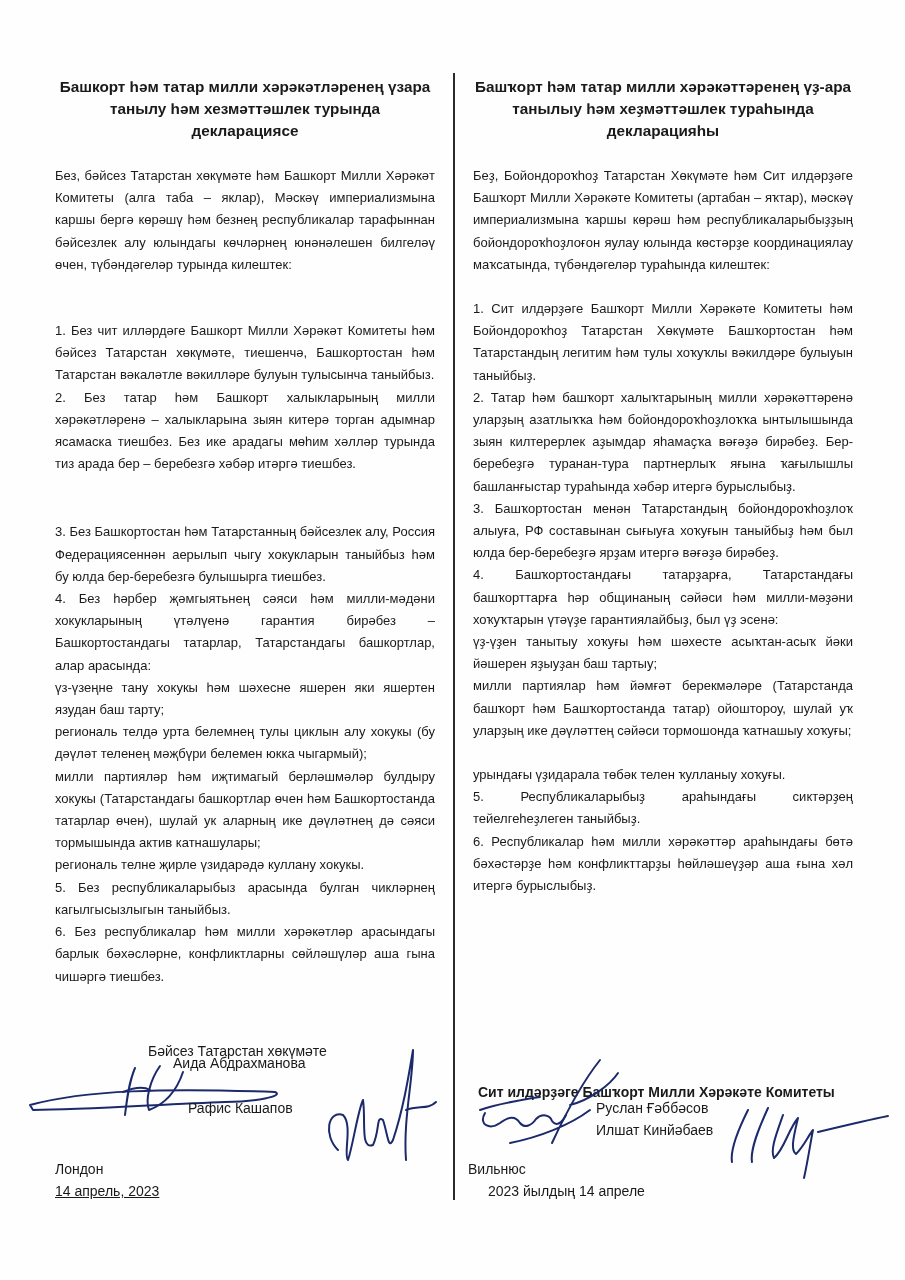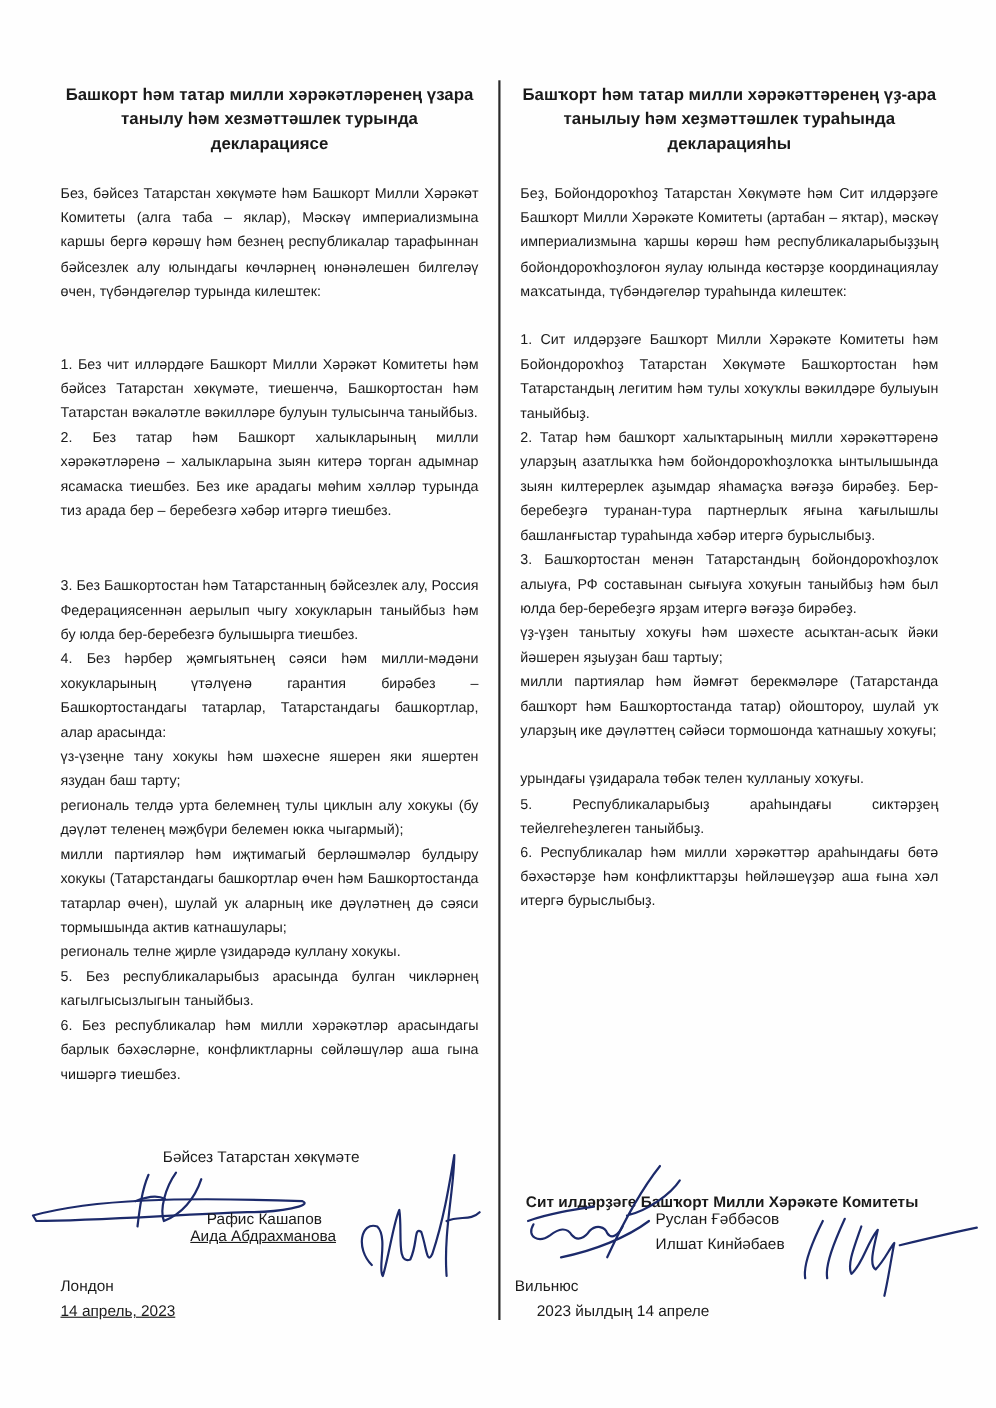--- a/index.html
+++ b/index.html
@@ -49,36 +49,37 @@
     <p class="para">6. Без республикалар һәм милли хәрәкәтләр арасындагы барлык бәхәсләрне, конфликтларны сөйләшүләр аша гына чишәргә тиешбез.</p>
   </div>
 
   <div class="col right">
     <p class="title">Башҡорт һәм татар милли хәрәкәттәренең үҙ-ара танылыу һәм хеҙмәттәшлек тураһында декларацияһы</p>
     <p class="para">Беҙ, Бойондороҡһоҙ Татарстан Хөкүмәте һәм Сит илдәрҙәге Башҡорт Милли Хәрәкәте Комитеты (артабан – яҡтар), мәскәү империализмына ҡаршы көрәш һәм республикаларыбыҙҙың бойондороҡһоҙлоғон яулау юлында көстәрҙе координациялау маҡсатында, түбәндәгеләр тураһында килештек:</p>
     <div class="gap-r"></div>
     <p class="para">1. Сит илдәрҙәге Башҡорт Милли Хәрәкәте Комитеты һәм Бойондороҡһоҙ Татарстан Хөкүмәте Башҡортостан һәм Татарстандың легитим һәм тулы хоҡуҡлы вәкилдәре булыуын таныйбыҙ.</p>
     <p class="para">2. Татар һәм башҡорт халыҡтарының милли хәрәкәттәренә уларҙың азатлыҡҡа һәм бойондороҡһоҙлоҡҡа ынтылышында зыян килтерерлек аҙымдар яһамаҫҡа вәғәҙә бирәбеҙ. Бер-беребеҙгә туранан-тура партнерлыҡ яғына ҡағылышлы башланғыстар тураһында хәбәр итергә бурыслыбыҙ.</p>
     <p class="para">3. Башҡортостан менән Татарстандың бойондороҡһоҙлоҡ алыуға, РФ составынан сығыуға хоҡуғын таныйбыҙ һәм был юлда бер-беребеҙгә ярҙам итергә вәғәҙә бирәбеҙ.</p>
+    <p class="para">4. Башҡортостандағы татарҙарға, Татарстандағы башҡорттарға һәр общинаның сәйәси һәм милли-мәҙәни хоҡуҡтарын үтәүҙе гарантиялайбыҙ, был үҙ эсенә:</p>
     <p class="para">үҙ-үҙен танытыу хоҡуғы һәм шәхесте асыҡтан-асыҡ йәки йәшерен яҙыуҙан баш тартыу;</p>
     <p class="para">милли партиялар һәм йәмғәт берекмәләре (Татарстанда башҡорт һәм Башҡортостанда татар) ойоштороу, шулай уҡ уларҙың ике дәүләттең сәйәси тормошонда ҡатнашыу хоҡуғы;</p>
     <div class="gap-r3"></div>
     <p class="para">урындағы үҙидарала төбәк телен ҡулланыу хоҡуғы.</p>
     <p class="para">5. Республикаларыбыҙ араһындағы сиктәрҙең тейелгеһеҙлеген таныйбыҙ.</p>
     <p class="para">6. Республикалар һәм милли хәрәкәттәр араһындағы бөтә бәхәстәрҙе һәм конфликттарҙы һөйләшеүҙәр аша ғына хәл итергә бурыслыбыҙ.</p>
   </div>
 
   <div class="sig-block" style="left:148px; top:1040px;">Бәйсез Татарстан хөкүмәте</div>
   <svg class="sig-svg" style="left:25px; top:1060px;" width="260" height="60" viewBox="0 0 260 60">
     <path d="M5 45 C 60 30, 140 28, 250 32 C 260 36, 230 42, 200 42 C 140 44, 60 50, 8 50 Z"></path>
     <path d="M110 8 C 104 22, 102 38, 100 55 M 98 32 C 108 28, 118 26, 125 30"></path>
     <path d="M135 6 C 125 20, 120 40, 124 50 C 140 44, 152 30, 158 12"></path>
   </svg>
   <div class="sig-block" style="left:188px; top:1097px;">Рафис Кашапов</div>
-  <div class="sig-block" style="left:173px; top:1112px;text-decoration:underline;">Аида Абдрахманова</div>
+  <div class="sig-block" style="left:173px; top:1052px;">Аида Абдрахманова</div>
   <svg class="sig-svg" style="left:318px; top:1040px;" width="130" height="140" viewBox="0 0 130 140">
     <path d="M20 110 C 5 95, 10 70, 25 75 C 35 85, 25 115, 30 120 C 35 105, 40 70, 45 60 C 48 80, 42 110, 55 105 C 62 90, 58 75, 65 80 C 70 95, 70 110, 75 100 C 85 70, 90 40, 95 10 C 95 40, 85 80, 88 120 M 88 70 C 100 65, 110 70, 118 62"></path>
   </svg>
   <div class="sig-block" style="left:55px; top:1158px;">Лондон</div>
   <div class="sig-block" style="left:55px; top:1180px;text-decoration:underline;">14 апрель, 2023</div>
 
   <div class="sig-block" style="left:478px; top:1081px;font-weight:bold;">Сит илдәрҙәге Башҡорт Милли Хәрәкәте Комитеты</div>
   <svg class="sig-svg" style="left:470px; top:1055px;" width="180" height="95" viewBox="0 0 180 95">
     <path d="M10 55 C 30 48, 50 45, 70 42 M 15 58 C 8 70, 20 75, 30 68 C 38 62, 45 60, 50 68 C 55 74, 62 70, 66 64 C 72 58, 80 60, 82 66 C 86 72, 92 68, 96 60"></path>
     <path d="M130 5 C 110 30, 95 60, 82 88 M 100 50 C 120 45, 140 30, 148 18 M 40 88 C 70 82, 100 70, 120 55"></path>

